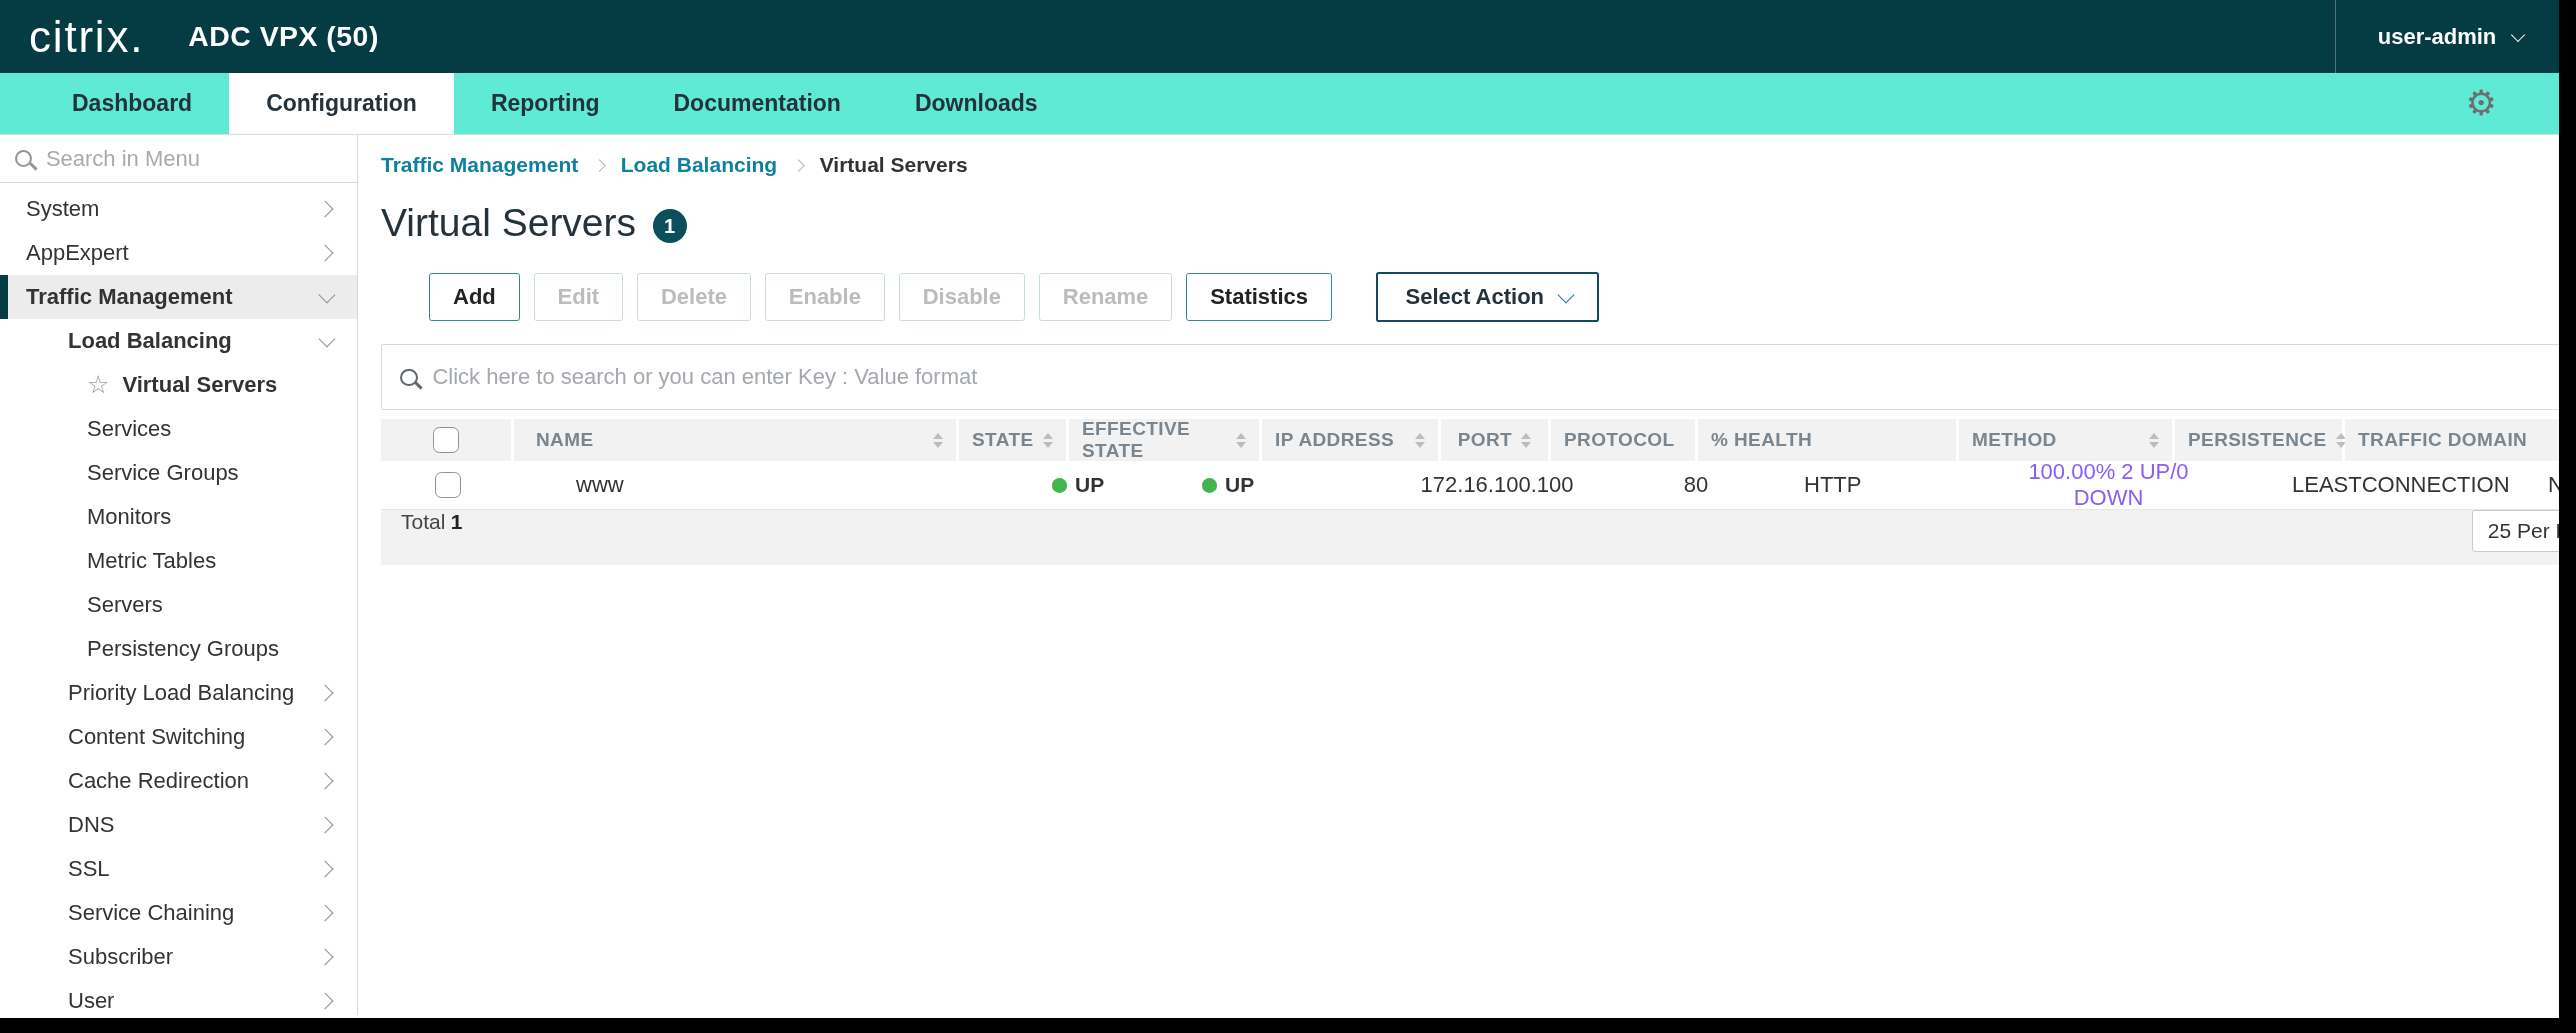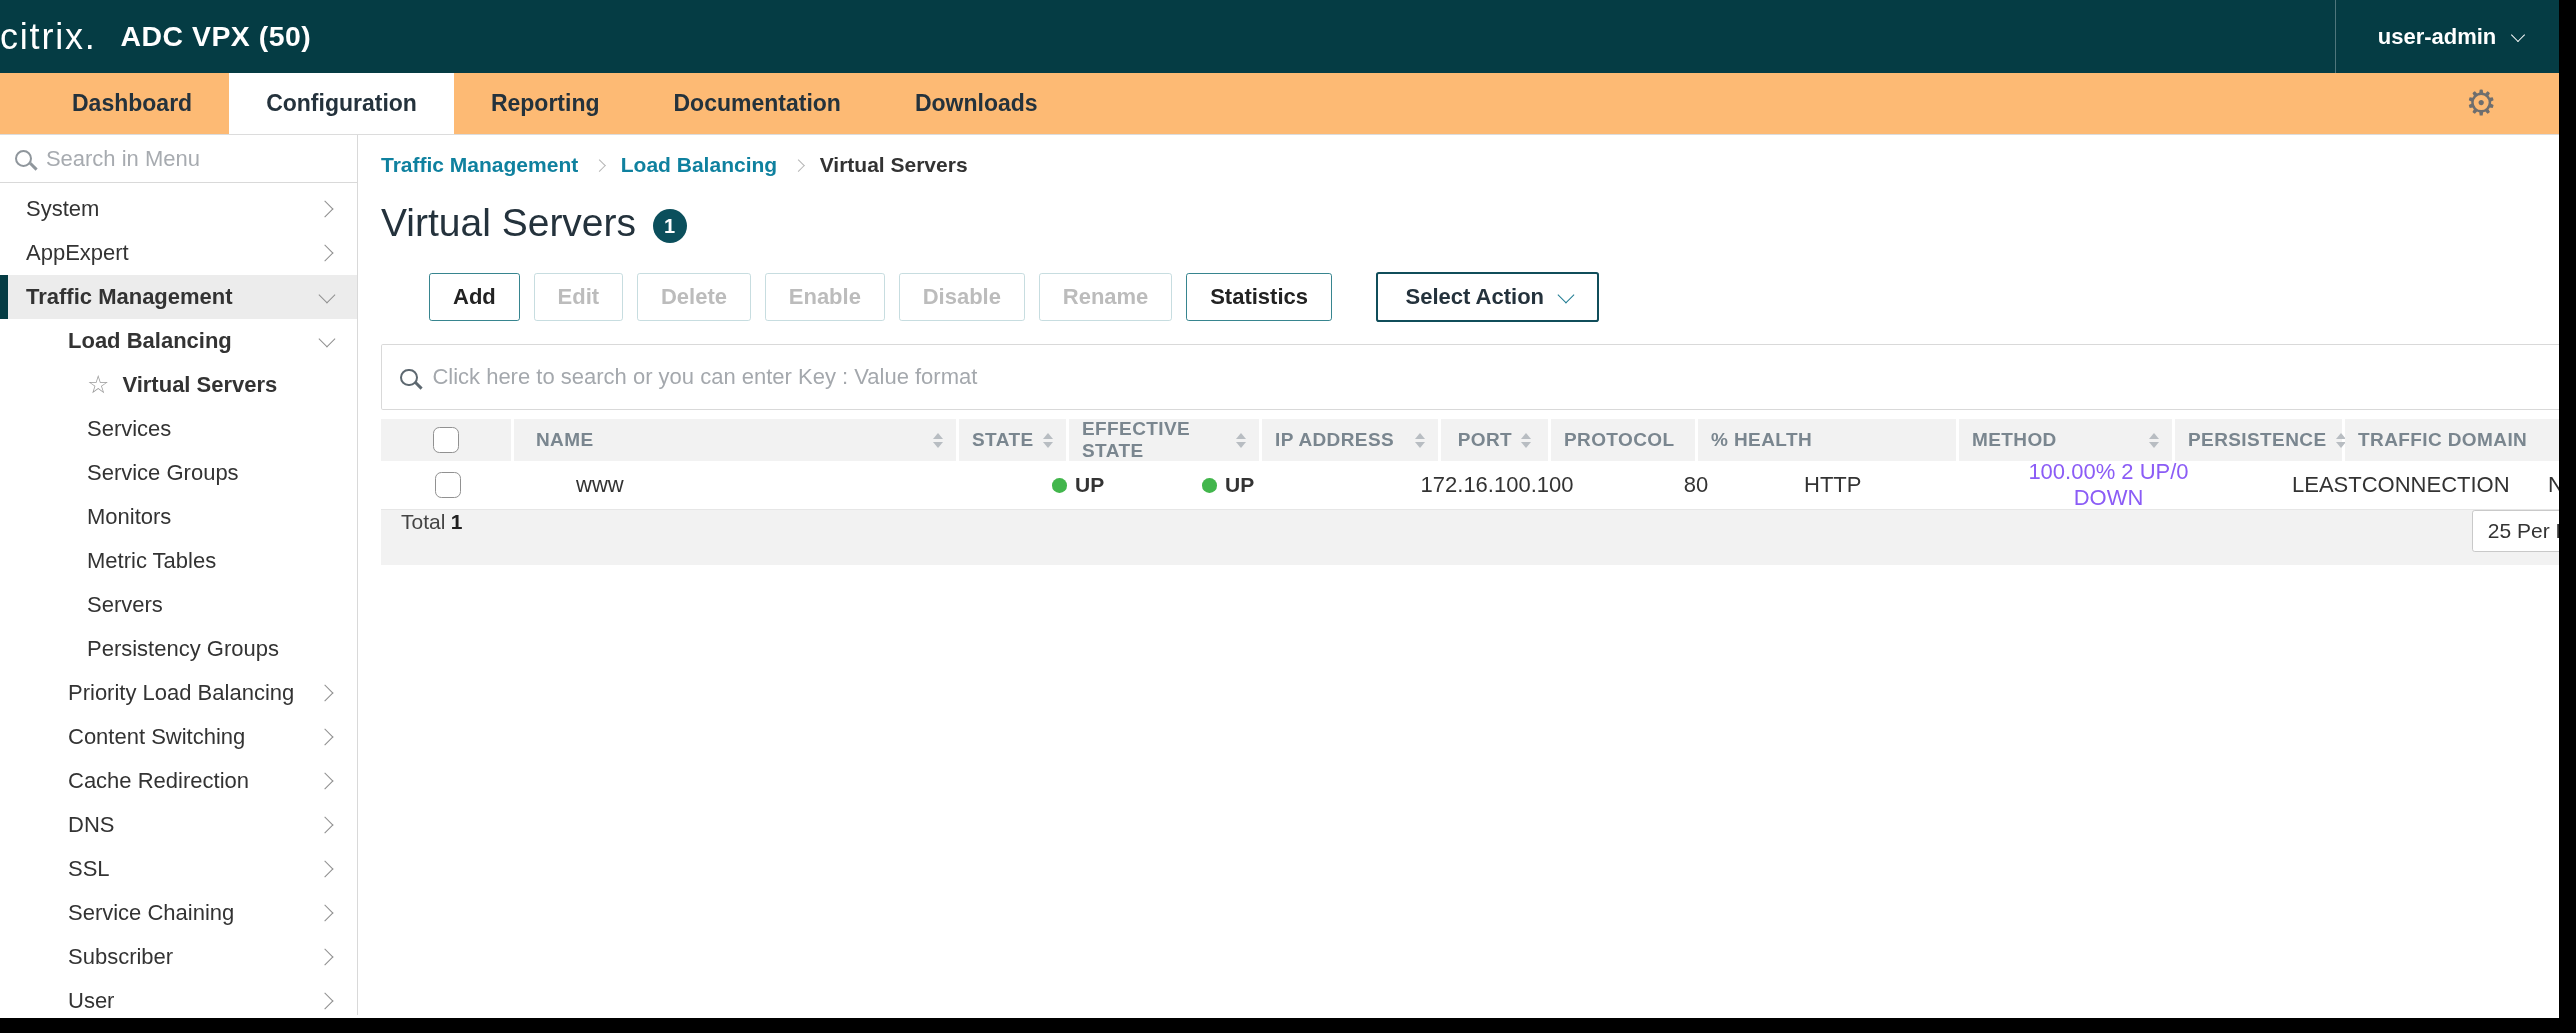--- a/index.html
+++ b/index.html
@@ -7,43 +7,43 @@
   body {
     font-family: "Liberation Sans", sans-serif;
     background:#fff; color:#333; overflow:hidden; position:relative;
   }
   .app { width:2576px; height:1034px; position:relative; background:#fff; }
 
   
   .top-header {
     height:73px; background:#053c44; display:flex; align-items:center; color:#fff;
   }
-  .brand { font-size:36px; font-weight:400; letter-spacing:1.8px; }
-  .product-title { font-size:28.4px; font-weight:bold; margin-left:24px; letter-spacing:0.5px; }
+  .brand { font-size:44px; font-weight:400; margin-left:29px; letter-spacing:1.8px; }
+  .product-title { font-size:28.4px; font-weight:bold; margin-left:44px; letter-spacing:0.5px; }
   .user-menu {
     margin-left:auto; margin-right:55px; height:73px; display:flex; align-items:center; gap:14.7px;
     border-left:0.9px solid rgba(255,255,255,0.3); padding-left:42px; cursor:pointer;
   }
   .user-name { font-size:22px; font-weight:bold; }
 
   
   .chev {
     display:inline-block; width:12px; height:12px;
     border-right:1.8px solid #8f8f8f; border-bottom:1.8px solid #8f8f8f;
   }
   .chev.right { transform:rotate(-45deg); }
   .chev.down  { transform:rotate(45deg) translateY(-2.8px); }
   .chev.left  { transform:rotate(135deg); }
   .chev.white { border-color:#fff; }
   .chev.teal  { border-color:#1d7a90; }
   .chev.small { width:10px; height:10px; }
   .crumb-sep { width:9.2px; height:9.2px; border-color:#b5b5b5; margin:0 3.7px; transform:rotate(-45deg); }
 
   
-  .tab-bar { height:62px; background:#fdba74; display:flex; align-items:stretch; padding-left:35px; border-bottom:0.9px solid #dcdcdc; }
+  .tab-bar { height:62px; background:#5eead4; display:flex; align-items:stretch; padding-left:35px; border-bottom:0.9px solid #dcdcdc; }
   .tabs { display:flex; }
   .tab { padding:0 37px; display:flex; align-items:center; font-size:23px; font-weight:bold; color:#24323c; cursor:pointer; }
   .tab.active { background:#fff; }
   .gear { margin-left:auto; align-self:center; margin-right:79px; font-size:35px; color:#6e6e6e; cursor:pointer; font-family:"DejaVu Sans", sans-serif; line-height:1; }
 
   
   .main { display:flex; height:880px; }
   .sidebar { width:358px; min-width:358px; background:#fff; border-right:0.9px solid #d9d9d9; }
   .content { flex:1; padding:11px 18.3px 0 23px; }
 

